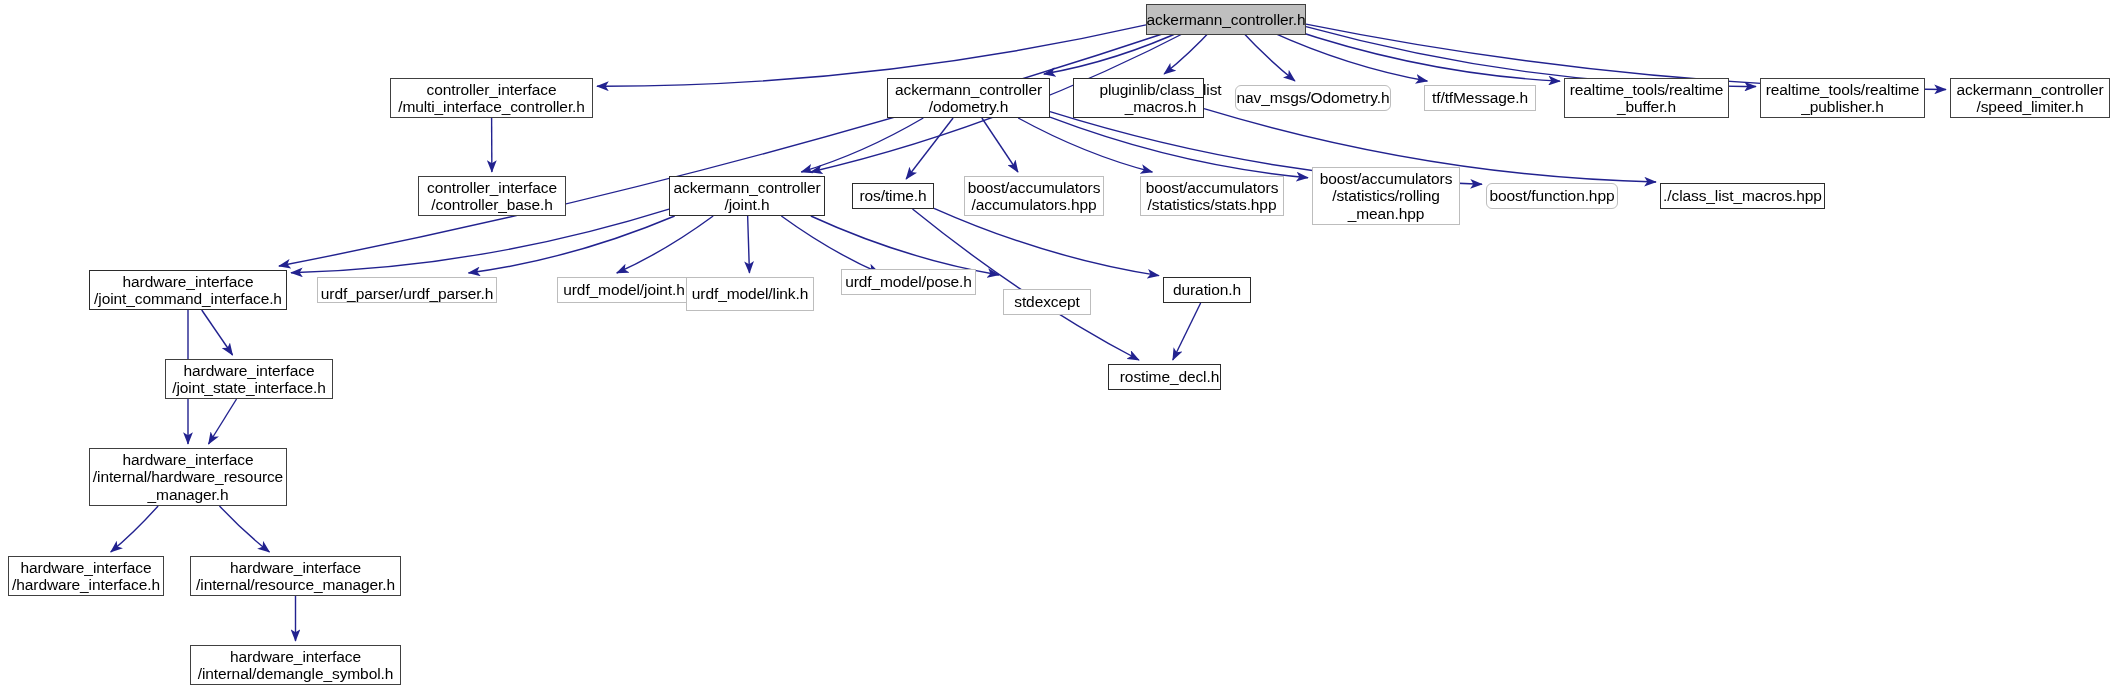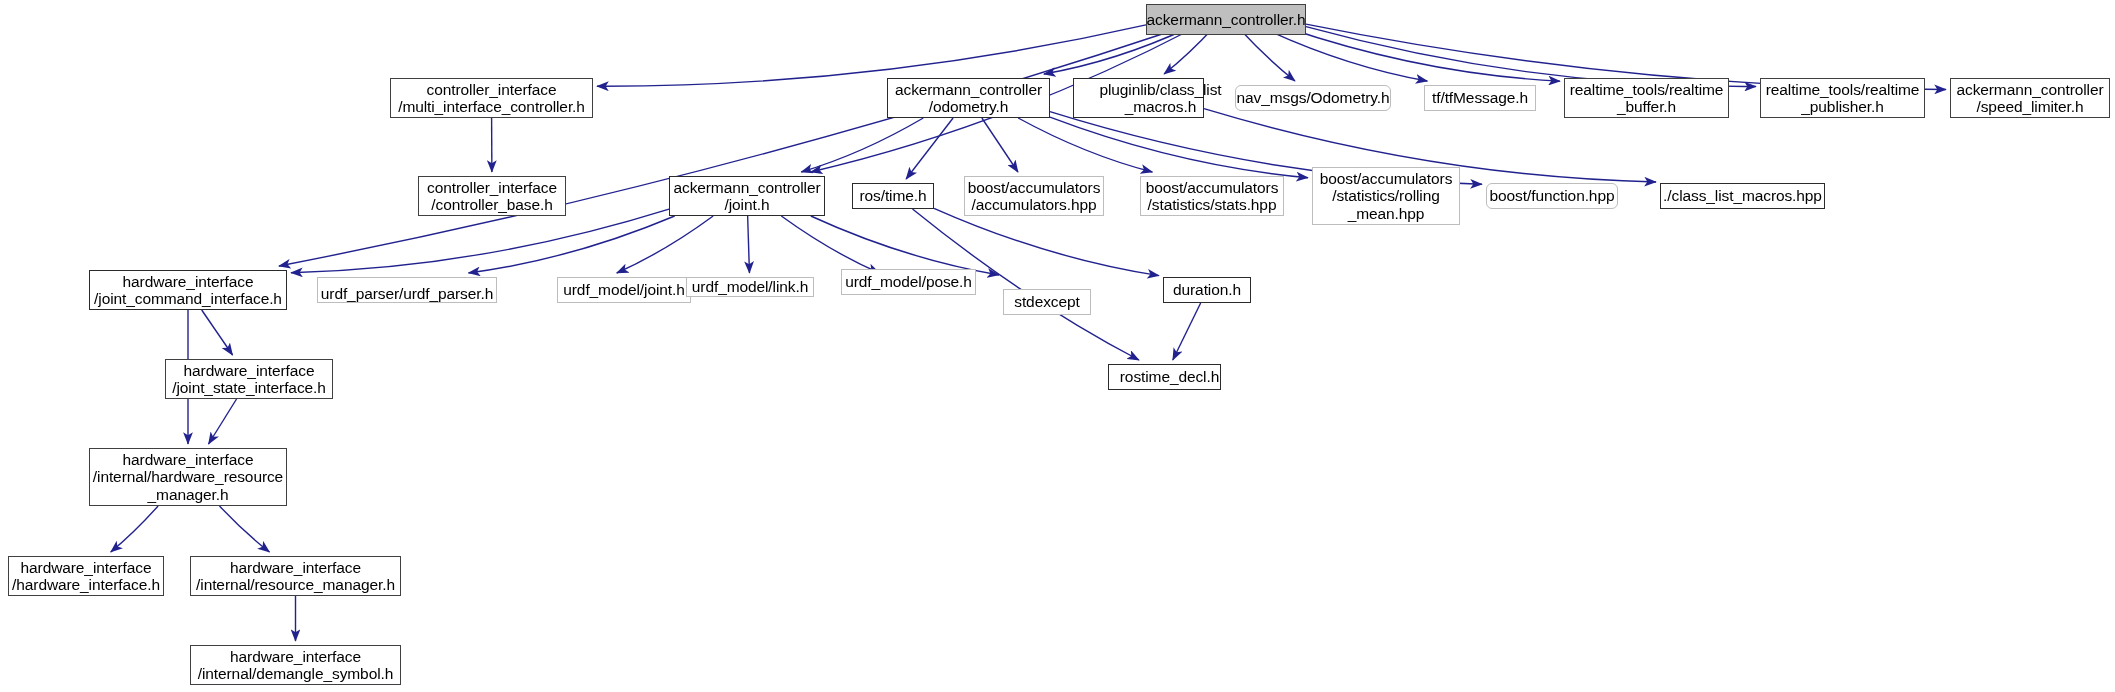--- a/index.html
+++ b/index.html
@@ -89,21 +89,21 @@
 /statistics/stats.hpp</span></div>
       <div class="node-box leaf" style="left: 1312px; top: 167px; width: 148px; height: 58px;"><span class="node-label">boost/accumulators
 /statistics/rolling
 _mean.hpp</span></div>
       <div class="node-box leaf" style="left: 1486px; top: 183px; width: 132px; height: 26px; border-radius: 6px;"><span class="node-label">boost/function.hpp</span></div>
       <div class="node-box bold" style="left: 1660px; top: 183px; width: 165px; height: 26px;"><span class="node-label">./class_list_macros.hpp</span></div>
       <div class="node-box bold" style="left: 89px; top: 270px; width: 198px; height: 40px;"><span class="node-label">hardware_interface
 /joint_command_interface.h</span></div>
       <div class="node-box leaf" style="left: 317px; top: 277px; width: 180px; height: 26px; align-items: flex-end;"><span class="node-label">urdf_parser/urdf_parser.h</span></div>
       <div class="node-box leaf" style="left: 521px; top: 277px; width: 134px; height: 26px; margin-left: 36px;"><span class="node-label">urdf_model/joint.h</span></div>
-      <div class="node-box leaf" style="left: 686px; top: 277px; width: 128px; height: 20px; text-align: right;"><span class="node-label">urdf_model/link.h</span></div>
+      <div class="node-box leaf" style="left: 686px; top: 277px; width: 128px; height: 34px; text-align: right;"><span class="node-label">urdf_model/link.h</span></div>
       <div class="node-box leaf" style="left: 841px; top: 269px; width: 135px; height: 26px;"><span class="node-label">urdf_model/pose.h</span></div>
       <div class="node-box leaf" style="left: 1003px; top: 277px; width: 88px; height: 26px; margin-top: 12px;"><span class="node-label">stdexcept</span></div>
       <div class="node-box bold" style="left: 1163px; top: 277px; width: 88px; height: 26px;"><span class="node-label">duration.h</span></div>
       <div class="node-box normal" style="left: 165px; top: 359px; width: 168px; height: 40px;"><span class="node-label">hardware_interface
 /joint_state_interface.h</span></div>
       <div class="node-box bold" style="left: 1108px; top: 364px; width: 113px; height: 26px; padding-left: 10px;"><span class="node-label">rostime_decl.h</span></div>
       <div class="node-box normal" style="left: 89px; top: 448px; width: 198px; height: 58px;"><span class="node-label">hardware_interface
 /internal/hardware_resource
 _manager.h</span></div>
       <div class="node-box normal" style="left: 8px; top: 556px; width: 156px; height: 40px;"><span class="node-label">hardware_interface

